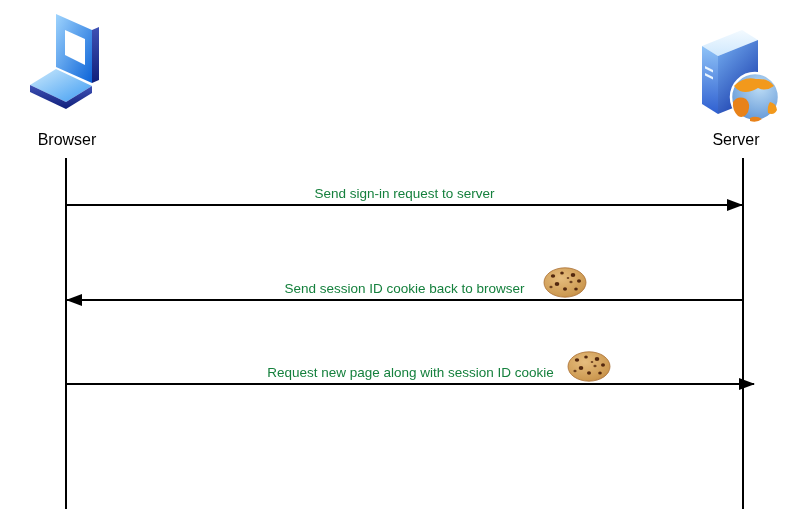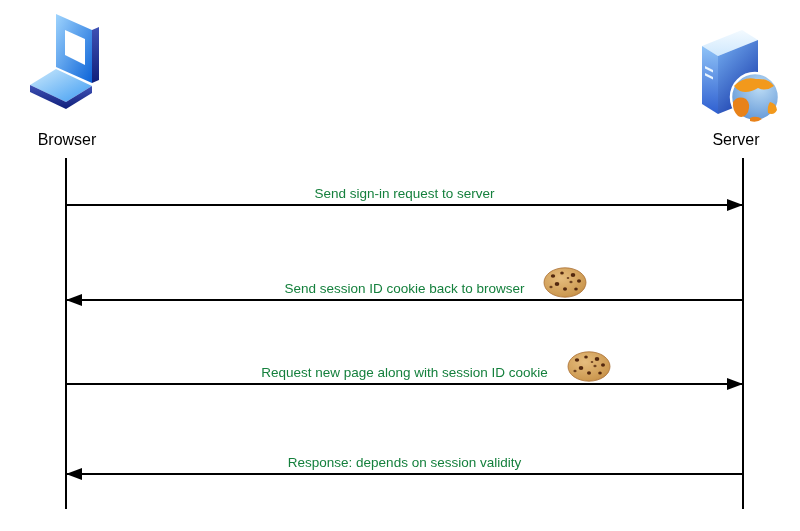--- a/index.html
+++ b/index.html
@@ -13,21 +13,21 @@
   #browser-label{left:22px;top:132px;width:90px;}
   #server-label{left:692px;top:132px;width:88px;}
   #browser-icon{position:absolute;left:24px;top:10px;}
   #server-icon{position:absolute;left:700px;top:20px;}
   .lifeline{position:absolute;top:158px;width:2px;height:351px;background:#000;}
   #lifeline-browser{left:65px;}
   #lifeline-server{left:742px;}
   .message{position:absolute;left:66px;width:677px;height:40px;}
   #msg-1{top:171px;}
   #msg-2{top:266px;}
-  #msg-3{top:350px;}
+  #msg-3{top:350px;padding-left:12px;}
   #msg-4{top:440px;}
   .msg-label{
     position:absolute;left:0;right:0;bottom:9px;text-align:center;
     font-size:13.5px;line-height:16px;white-space:nowrap;color:#15803d;
   }
   .msg-line{position:absolute;left:1px;right:1px;top:33px;height:2px;background:#000;}
   .arrowhead{position:absolute;top:28px;width:0;height:0;
     border-top:6px solid transparent;border-bottom:6px solid transparent;}
   .arrowhead.right{right:0;border-left:16px solid #000;}
   .arrowhead.left{left:0;border-right:16px solid #000;}
@@ -143,19 +143,14 @@
       <ellipse cx="14" cy="17" rx="2.3" ry="1.9" fill="#53280f"></ellipse>
       <ellipse cx="22" cy="22" rx="2" ry="1.7" fill="#53280f"></ellipse>
       <ellipse cx="33" cy="22" rx="1.8" ry="1.5" fill="#53280f"></ellipse>
       <ellipse cx="8" cy="20" rx="1.6" ry="1.3" fill="#6e4220"></ellipse>
       <ellipse cx="25" cy="11" rx="1.3" ry="1.1" fill="#6e4220"></ellipse>
     </svg>
     <div class="msg-line"></div>
     <div class="arrowhead right"></div>
   </div>
 
-  <div id="msg-4" class="message">
-    <div class="msg-label">Response: depends on session validity</div>
-    <div class="msg-line"></div>
-    <div class="arrowhead left"></div>
-  </div>
 
 </div>
 
 </body></html>

